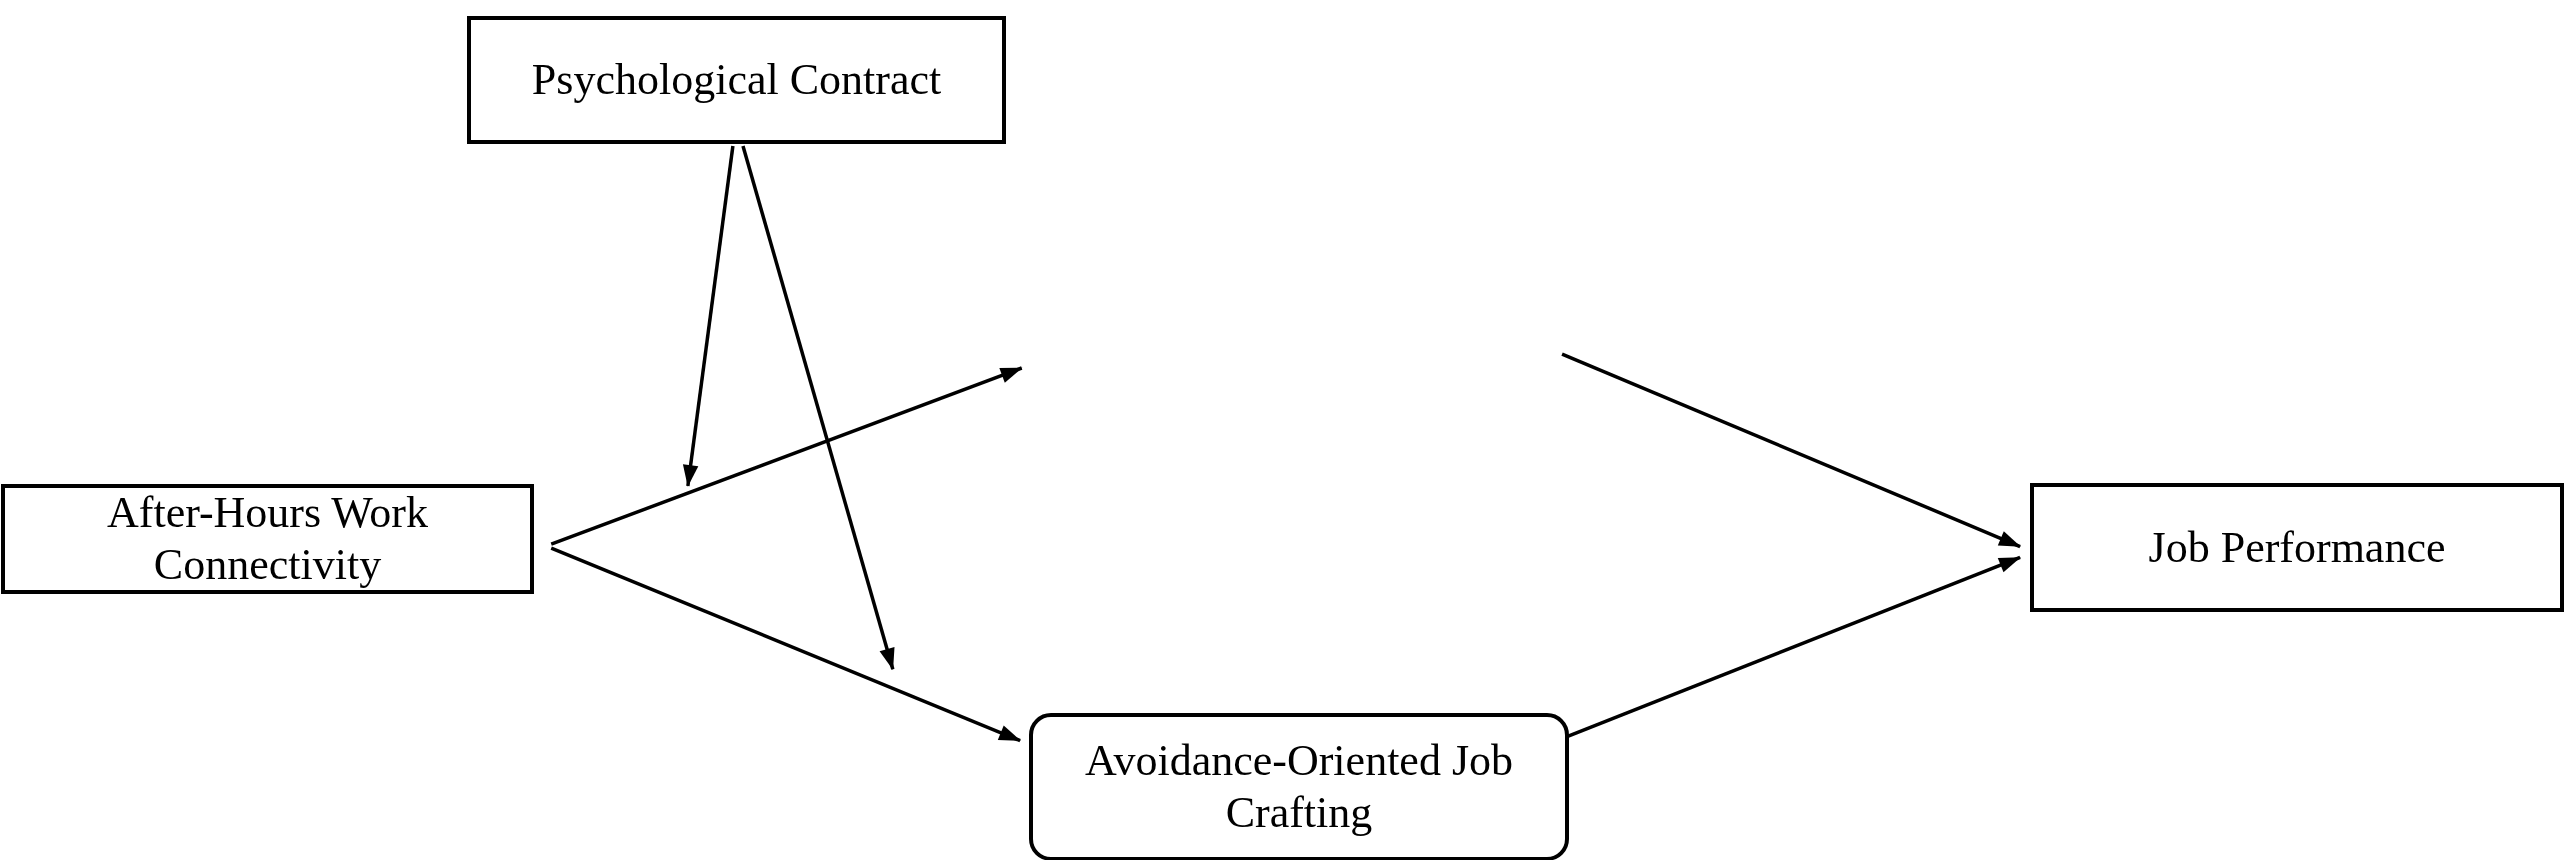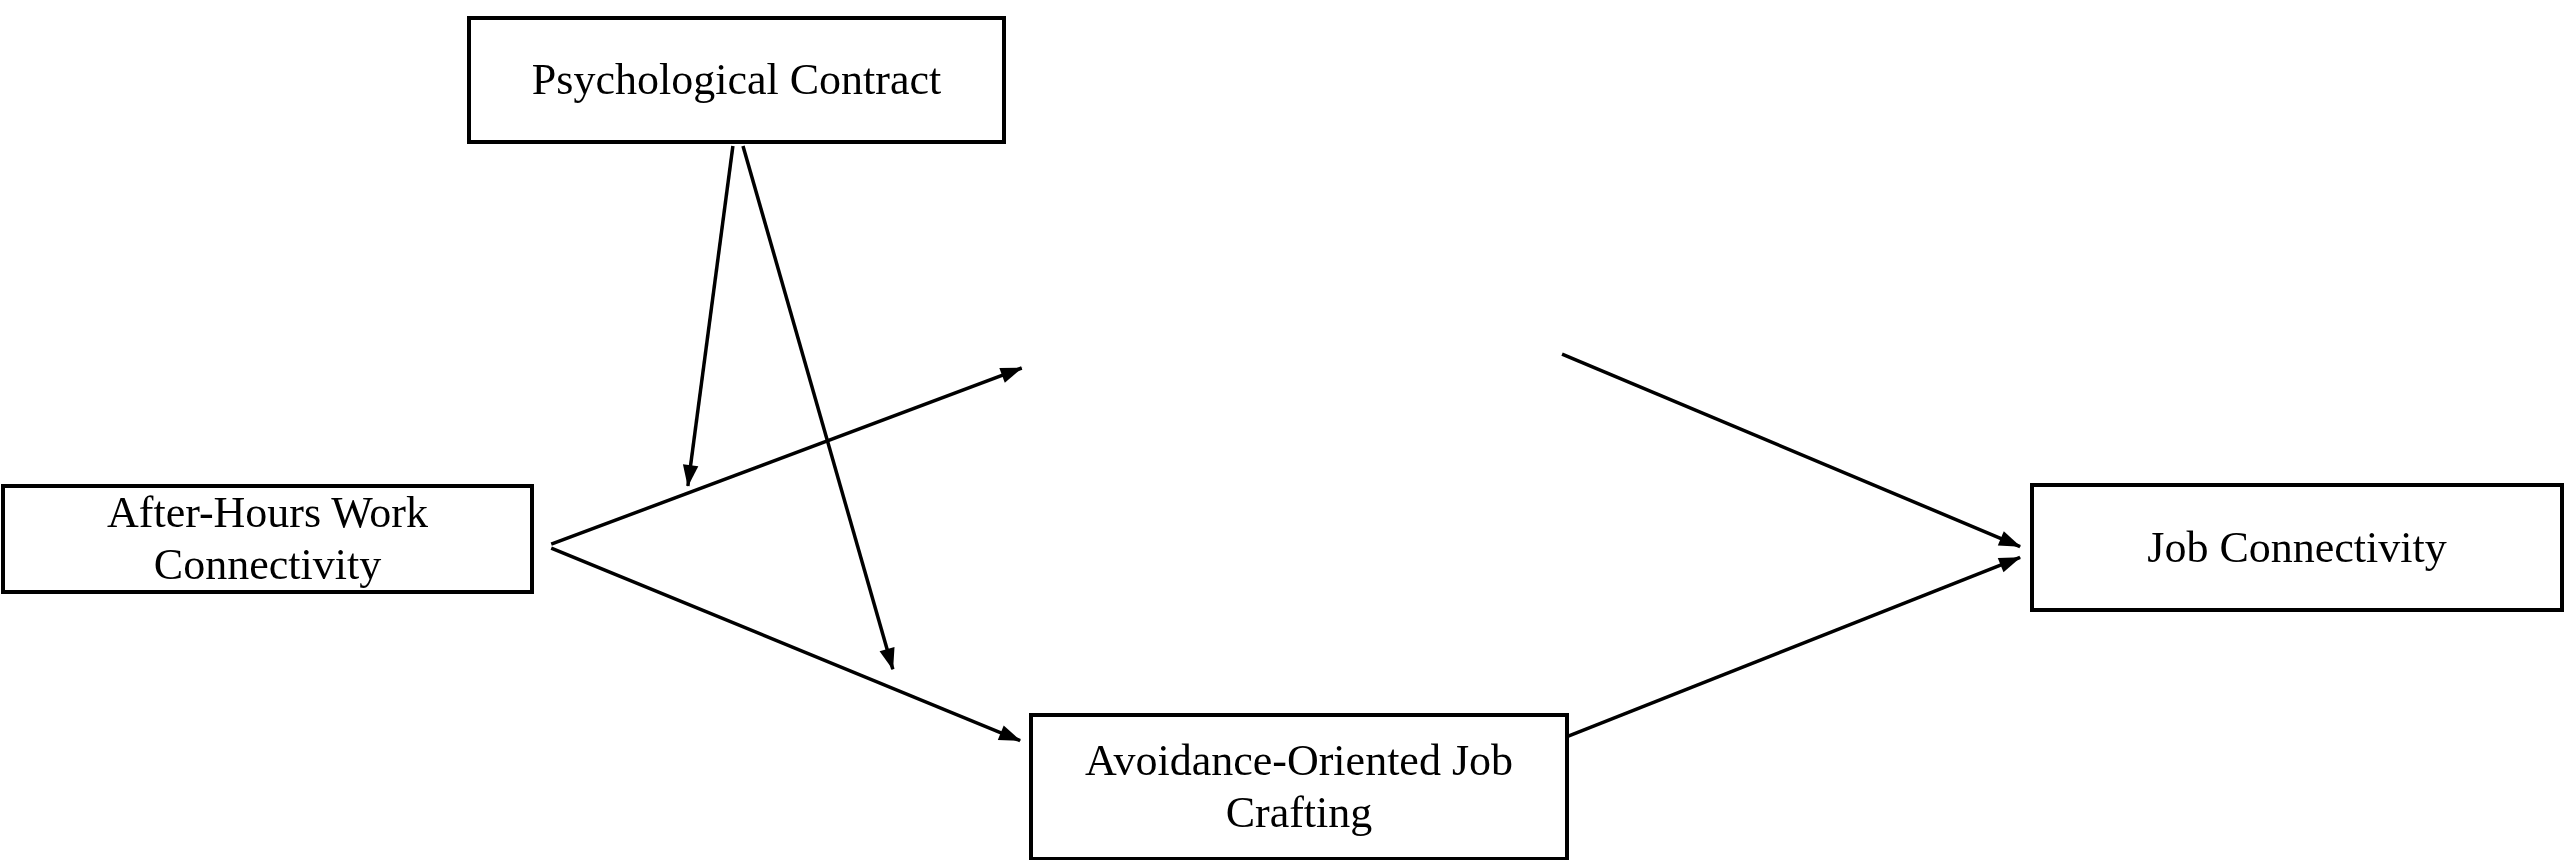--- a/index.html
+++ b/index.html
@@ -32,21 +32,21 @@
     align-items: center;
     justify-content: center;
     text-align: center;
     font-size: 44px;
     line-height: 52px;
     padding: 0 6px;
   }
   .node-psych    { left: 467px;  top: 15.5px;  width: 539px; height: 128px; }
   .node-ahwc     { left: 1px;   top: 484px; width: 533px; height: 110px; }
   .node-approach { left: 1031px; top: 300px; width: 533px; height: 129px; }
-  .node-avoid    { left: 1029px; top: 713px; width: 540px; height: 148px; }
+  .node-avoid    { left: 1029px; top: 713px; width: 540px; height: 148px; border-radius: 22px; }
   .node-jobperf  { left: 2030px; top: 483px; width: 534px; height: 129px; }
   .node-label {
     display: block;
     width: 100%;
   }
 </style>
 </head>
 <body>
 
 <div class="canvas">
@@ -73,17 +73,17 @@
   <div class="node node-ahwc">
     <span class="node-label">After-Hours Work Connectivity</span>
   </div>
 
 
   <div class="node node-avoid">
     <span class="node-label">Avoidance-Oriented Job Crafting</span>
   </div>
 
   <div class="node node-jobperf">
-    <span class="node-label">Job Connectivity</span>
+    <span class="node-label">Job Performance</span>
   </div>
 
 </div>
 
 
 </body></html>

